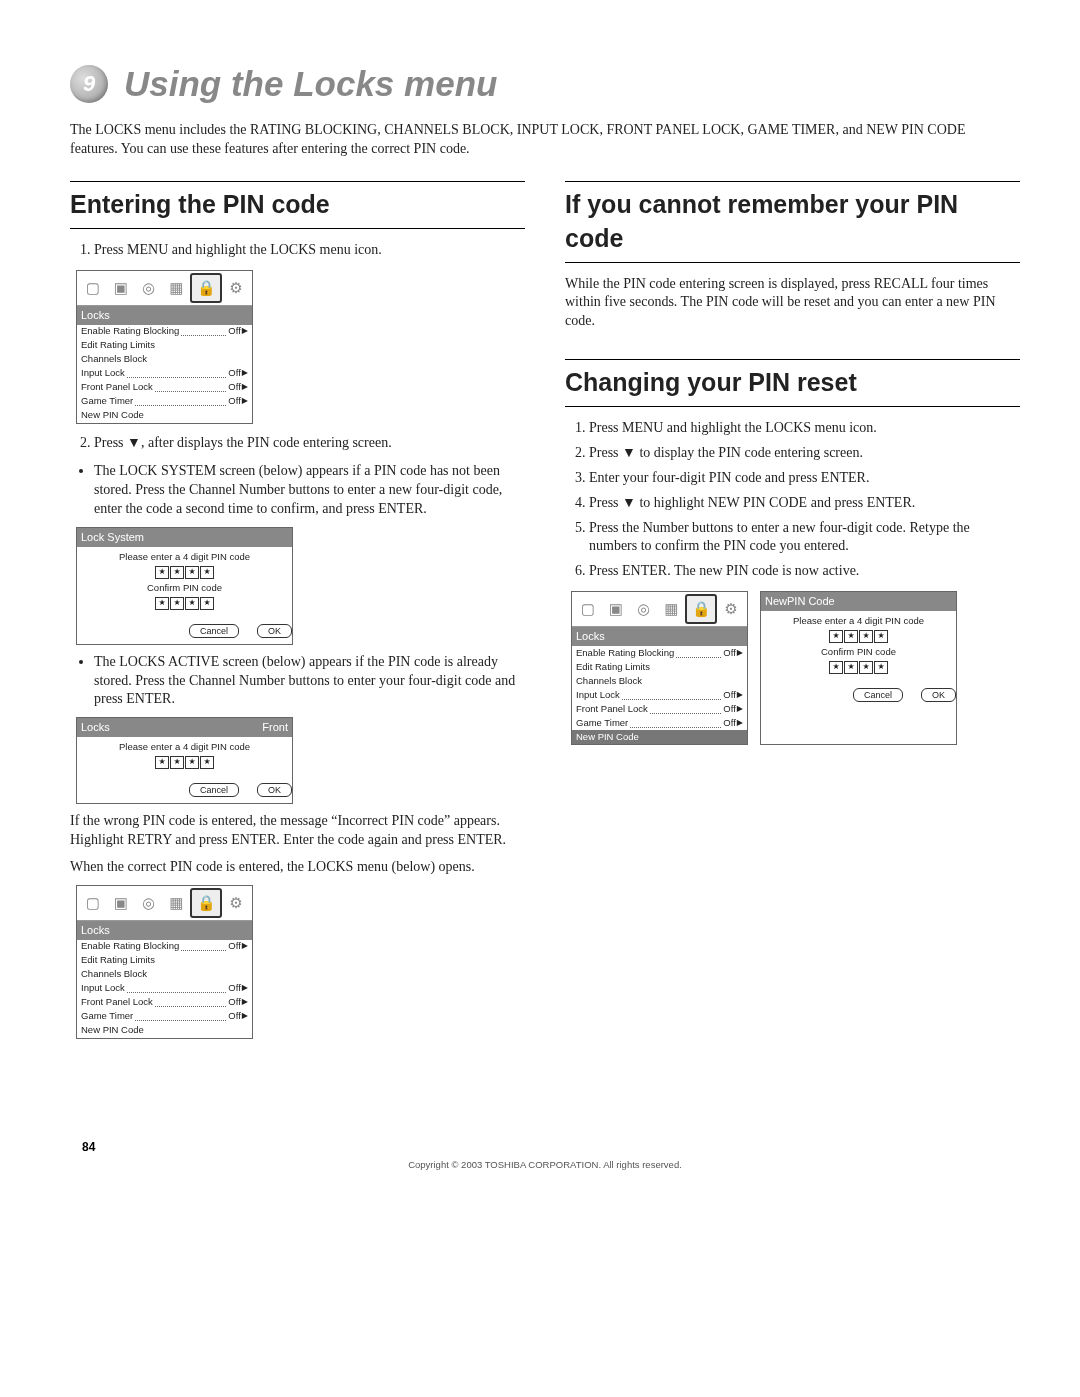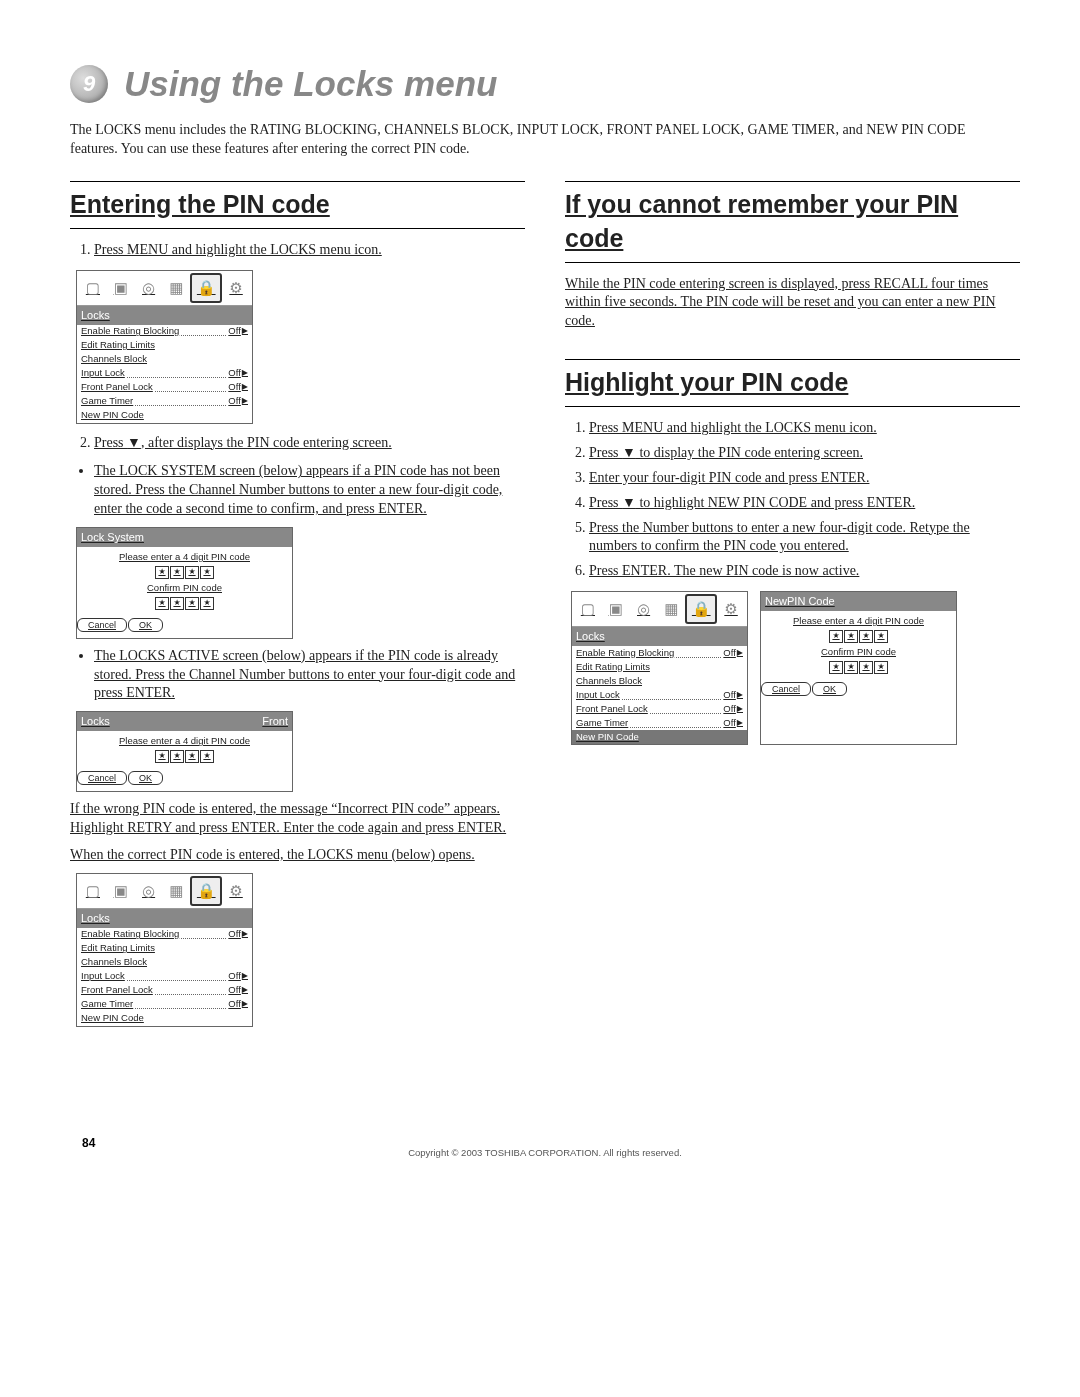--- a/index.html
+++ b/index.html
@@ -21,21 +21,21 @@
     text-align: center; margin-right: 16px;
     box-shadow: inset -2px -2px 4px rgba(0,0,0,.25);
   }
   .chapter-title {
     font-family: Liberation Sans, sans-serif;
     font-style: italic; font-weight: bold;
     font-size: 35px; color: #888;
   }
   .intro { margin: 0 0 22px 0; max-width: 940px; }
   .cols { display: flex; gap: 40px; }
-  .col-left, .col-right { flex: 1; text-decoration: underline; }
+  .col-left, .col-right { flex: 1; }
   h2 {
     font-family: 'Arial Narrow', Arial, sans-serif;
     font-weight: bold; font-size: 25px; margin: 0 0 12px 0;
     border-top: 1px solid #000; border-bottom: 1px solid #000;
     padding: 6px 0 6px 0;
   }
   ol.steps { margin: 0 0 10px 0; padding-left: 24px; }
   ol.steps > li { margin: 6px 0; }
   p { margin: 8px 0; }
   ul.bullets { list-style: disc; margin: 4px 0 8px 0; padding-left: 24px; }
@@ -79,40 +79,40 @@
   .pin-body {
     text-align: center; padding: 4px 0 6px 0;
   }
   .pin-boxes {
     display: flex; justify-content: center; gap: 1px; margin: 2px auto 3px;
   }
   .pin-boxes span {
     width: 12px; height: 11px; border: 1px solid #333; font-size: 8px;
     display: flex; align-items: center; justify-content: center;
   }
-  .pin-btns { display: flex; justify-content: flex-start; gap: 1px; margin-top: 8px; }
+  .pin-btns { display: flex; justify-content: flex-end; gap: 18px; margin-top: 14px; }
   .pin-btns span {
     border: 1px solid #333; border-radius: 6px; padding: 0 10px; font-size: 9px;
   }
 
   .side-by-side { display: flex; gap: 12px; margin: 6px 0 0 6px; }
   .side-by-side .menu-panel, .side-by-side .pin-panel { margin: 0; }
   .side-by-side .pin-panel { width: 195px; }
 
   .dn::after { content: "\25BC"; }
   .rt::after { content: "\25B6"; }
 
   .footer {
     margin-top: 110px;
     font-family: Arial, sans-serif;
     font-size: 9.5px; color: #555; text-align: center;
     position: relative;
   }
   .footer .pg {
-    position: absolute; left: 12px; bottom: 8px;
+    position: absolute; left: 12px; bottom: 16px;
     font-weight: bold; color: #000; font-size: 12px;
   }
 </style>
 </head>
 <body>
 
 <div class="chapter-head">
   <div class="chapter-num">9</div>
   <div class="chapter-title">Using the Locks menu</div>
 </div>
@@ -285,21 +285,21 @@
             <span>New PIN Code</span>
           </div>
       </div>
     </div>
   </div>
 
   <div class="col-right">
     <h2>If you cannot remember your PIN code</h2>
     <p>While the PIN code entering screen is displayed, press RECALL four times within five seconds. The PIN code will be reset and you can enter a new PIN code.</p>
 
-    <h2 style="margin-top:28px">Highlight your PIN code</h2>
+    <h2 style="margin-top:28px">Changing your PIN reset</h2>
     <ol class="steps">
       <li>Press MENU and highlight the LOCKS menu icon.</li>
       <li><span>Press </span><span class="dn"></span><span> to display the PIN code entering screen.</span></li>
       <li>Enter your four-digit PIN code and press ENTER.</li>
       <li><span>Press </span><span class="dn"></span><span> to highlight NEW PIN CODE and press ENTER.</span></li>
       <li>Press the Number buttons to enter a new four-digit code. Retype the numbers to confirm the PIN code you entered.</li>
       <li>Press ENTER. The new PIN code is now active.</li>
     </ol>
 
     <div class="side-by-side">

